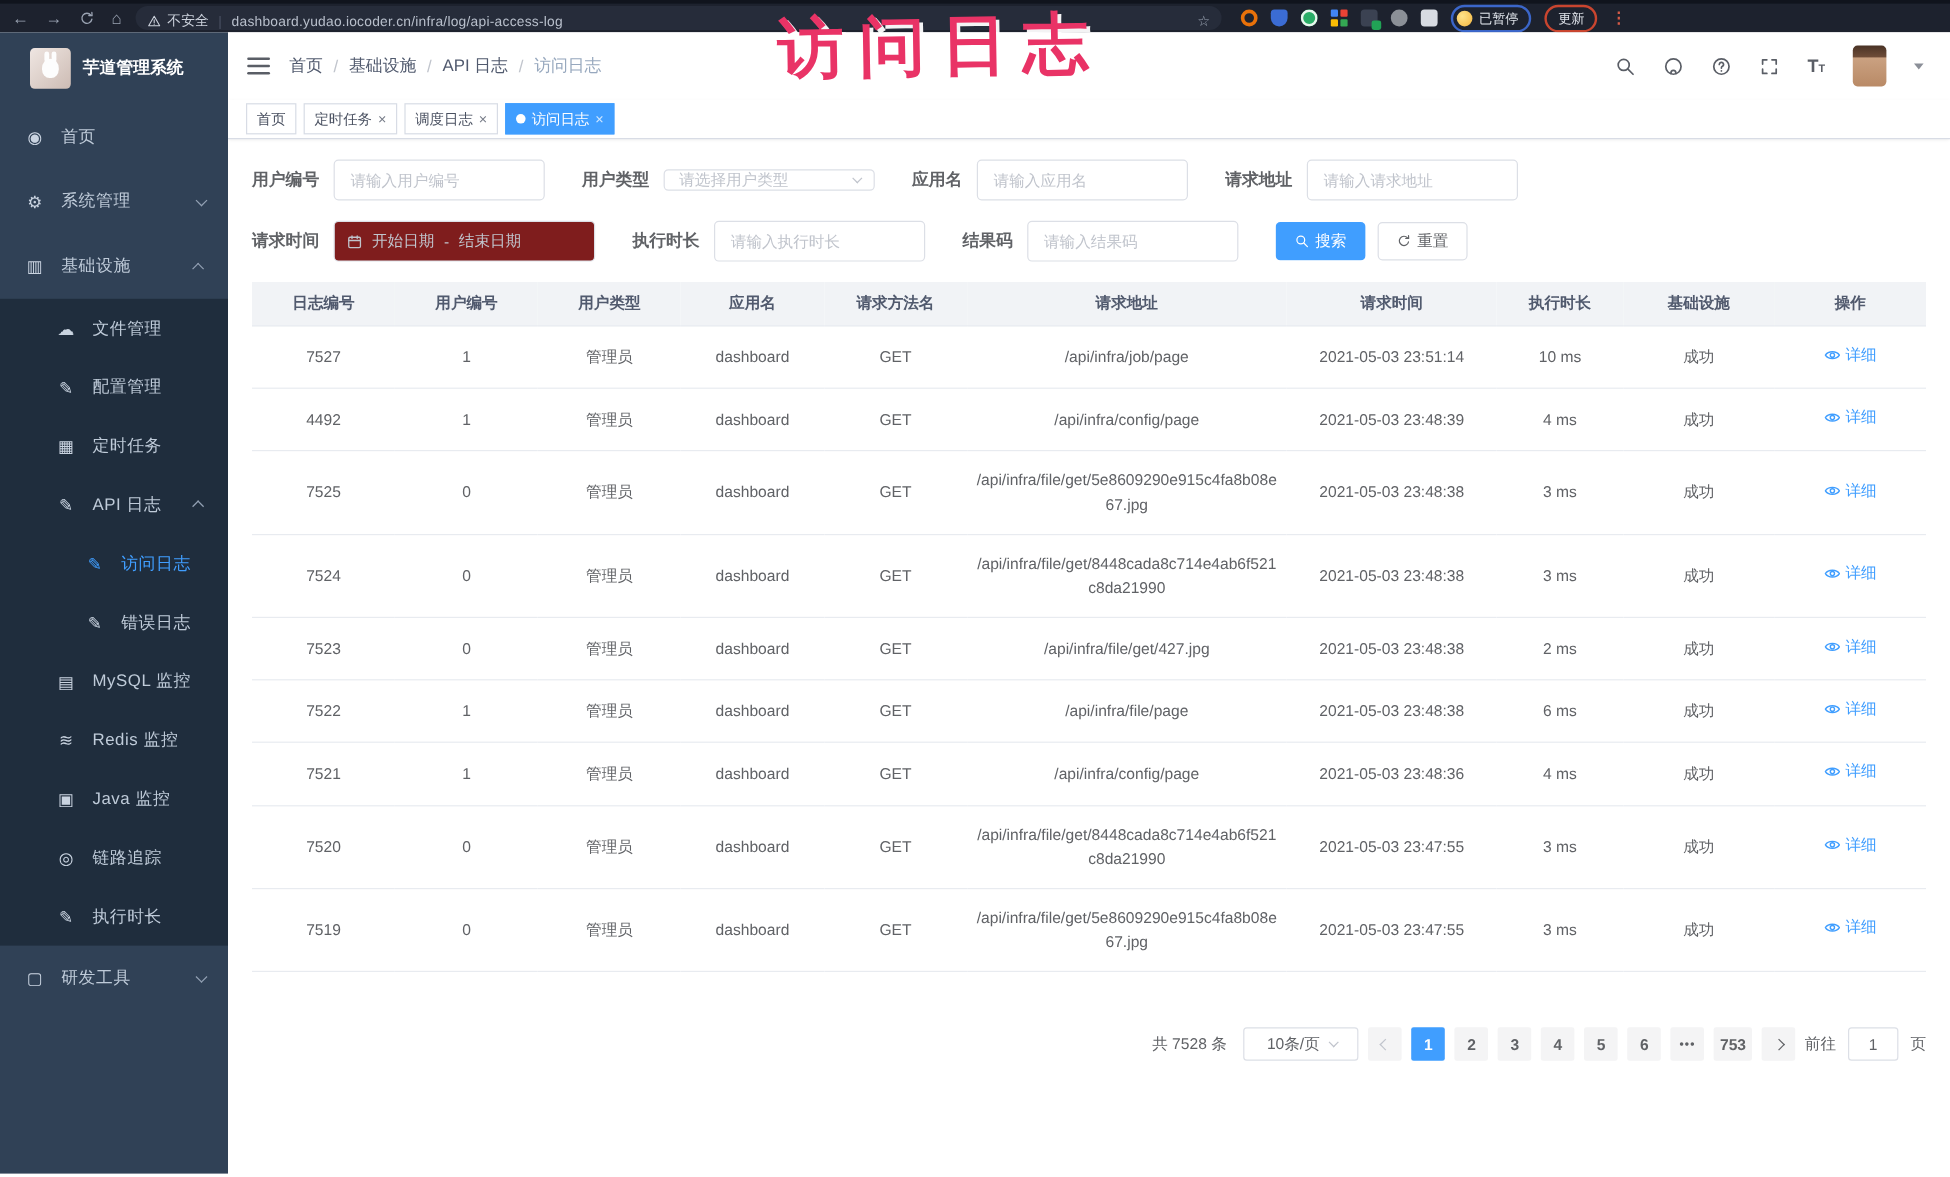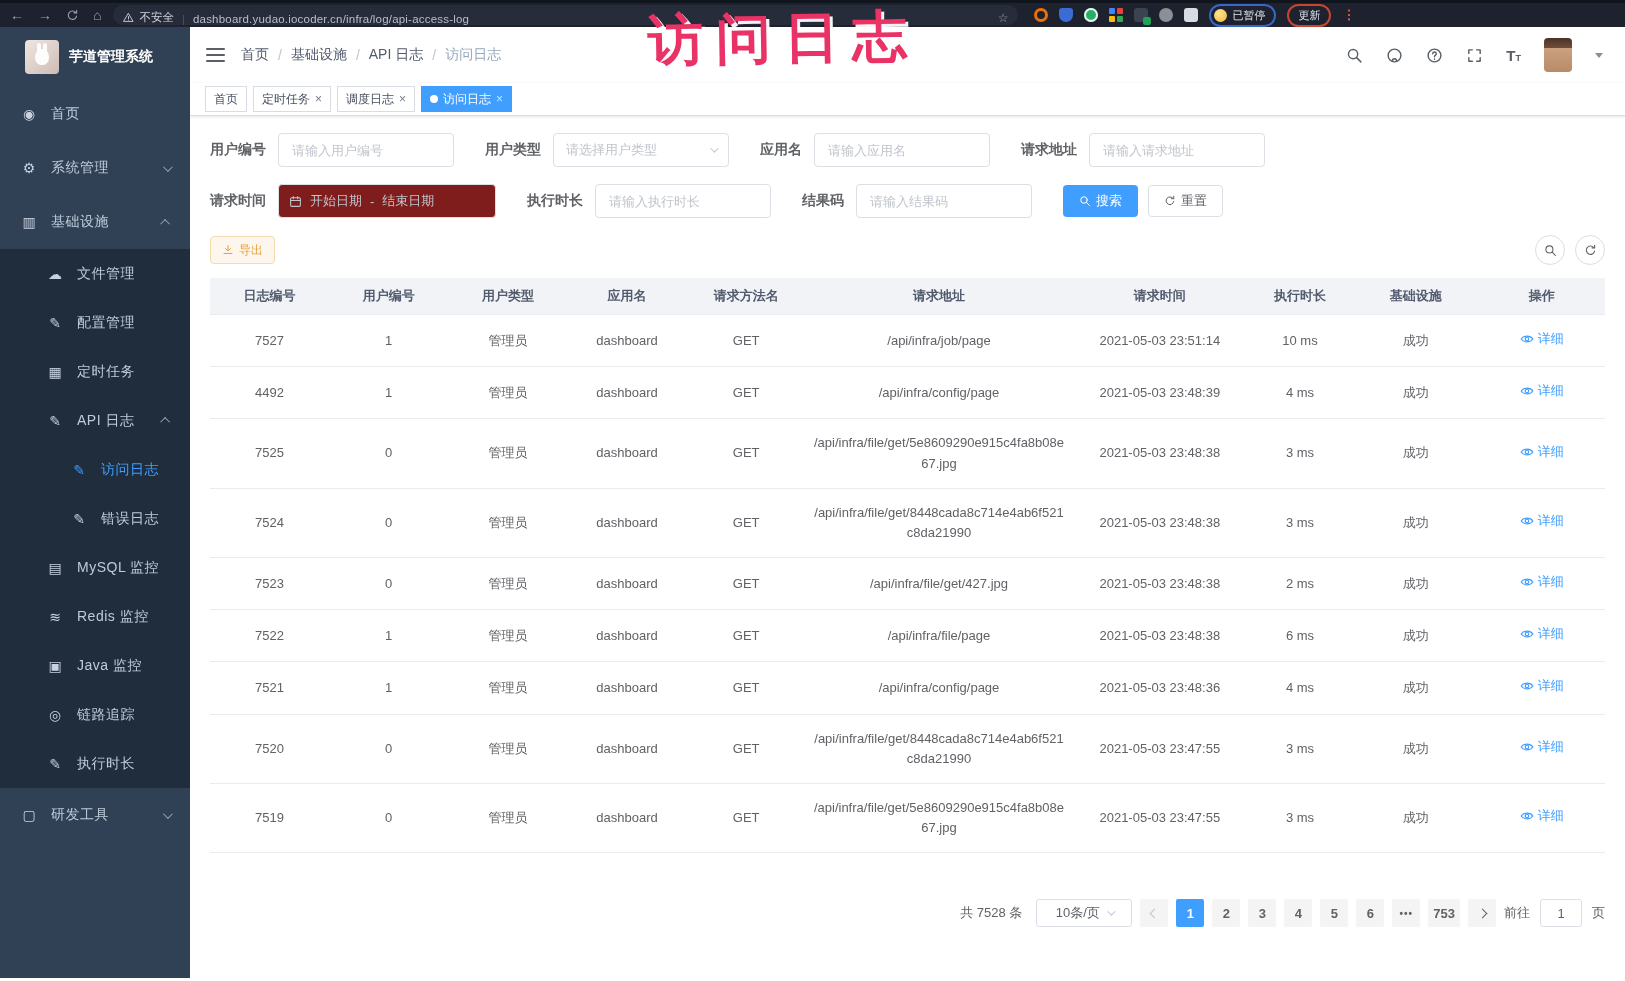--- a/index.html
+++ b/index.html
@@ -80,21 +80,21 @@
   .tag .dot { width:8px; height:8px; border-radius:50%; background:#fff; }
 
   
   .filters { padding:17px 20px 0; }
   .frow { display:flex; align-items:center; margin-bottom:17px; }
   .fitem { display:flex; align-items:center; margin-right:31px; }
   .flabel { font-size:14px; font-weight:bold; color:#606266; margin-right:12px; white-space:nowrap; }
   .finput { height:34px; border:1px solid #dcdfe6; border-radius:4px; padding:0 13px; font-size:13px;
             color:#606266; width:176px; background:#fff; outline:none; font-family:"Liberation Sans",sans-serif; }
   .finput::placeholder { color:#c0c4cc; }
-  .fselect { height:34px; width:176px; border:1px solid #dcdfe6; border-radius:4px; background:#fff;
+  .fselect { height:18px; width:176px; border:1px solid #dcdfe6; border-radius:4px; background:#fff;
              display:flex; align-items:center; padding:0 12px; font-size:13px; color:#c0c4cc; cursor:pointer; }
   .fselect .chev2 { margin-left:auto; width:6px; height:6px; border-right:1.2px solid #c0c4cc; border-bottom:1.2px solid #c0c4cc; transform:rotate(45deg) translateY(-2px); }
   .fdate { height:34px; width:218px; border:1px solid #dcdfe6; border-radius:4px; background:#7f1d1d;
            display:flex; align-items:center; padding:0 10px; gap:8px; font-size:13px; color:#c0c4cc; cursor:pointer; }
   .fdate .ic-svg { width:13px; height:13px; color:#c0c4cc; }
   .btn { height:32px; border-radius:4px; font-size:13px; display:inline-flex; align-items:center; gap:5px;
          padding:0 15px; cursor:pointer; border:1px solid transparent; font-family:"Liberation Sans",sans-serif; }
   .btn .ic-svg { width:12px; height:12px; }
   .btn-primary { background:#409eff; color:#fff; }
   .btn-default { background:#fff; border-color:#dcdfe6; color:#606266; margin-left:10px; }
@@ -422,40 +422,20 @@
           </button>
           <button class="btn btn-default">
             <svg class="ic-svg">
                 <use href="#s-refresh"></use>
               </svg>
             <span>重置</span>
           </button>
         </div>
       </div>
 
-      <div class="toolbar">
-        <button class="btn btn-warning-plain">
-          <svg class="ic-svg">
-              <use href="#s-download"></use>
-            </svg>
-          <span>导出</span>
-        </button>
-        <div class="rtools">
-          <span class="circle-btn">
-            <svg class="ic-svg">
-                <use href="#s-search"></use>
-              </svg>
-          </span>
-          <span class="circle-btn">
-            <svg class="ic-svg">
-                <use href="#s-refresh"></use>
-              </svg>
-          </span>
-        </div>
-      </div>
 
       <div class="tablewrap">
         <table>
           <colgroup>
             <col style="width:8.5%">
               <col style="width:8.5%">
               <col style="width:8.5%">
               <col style="width:8.5%">
             <col style="width:8.5%">
               <col style="width:19%">

